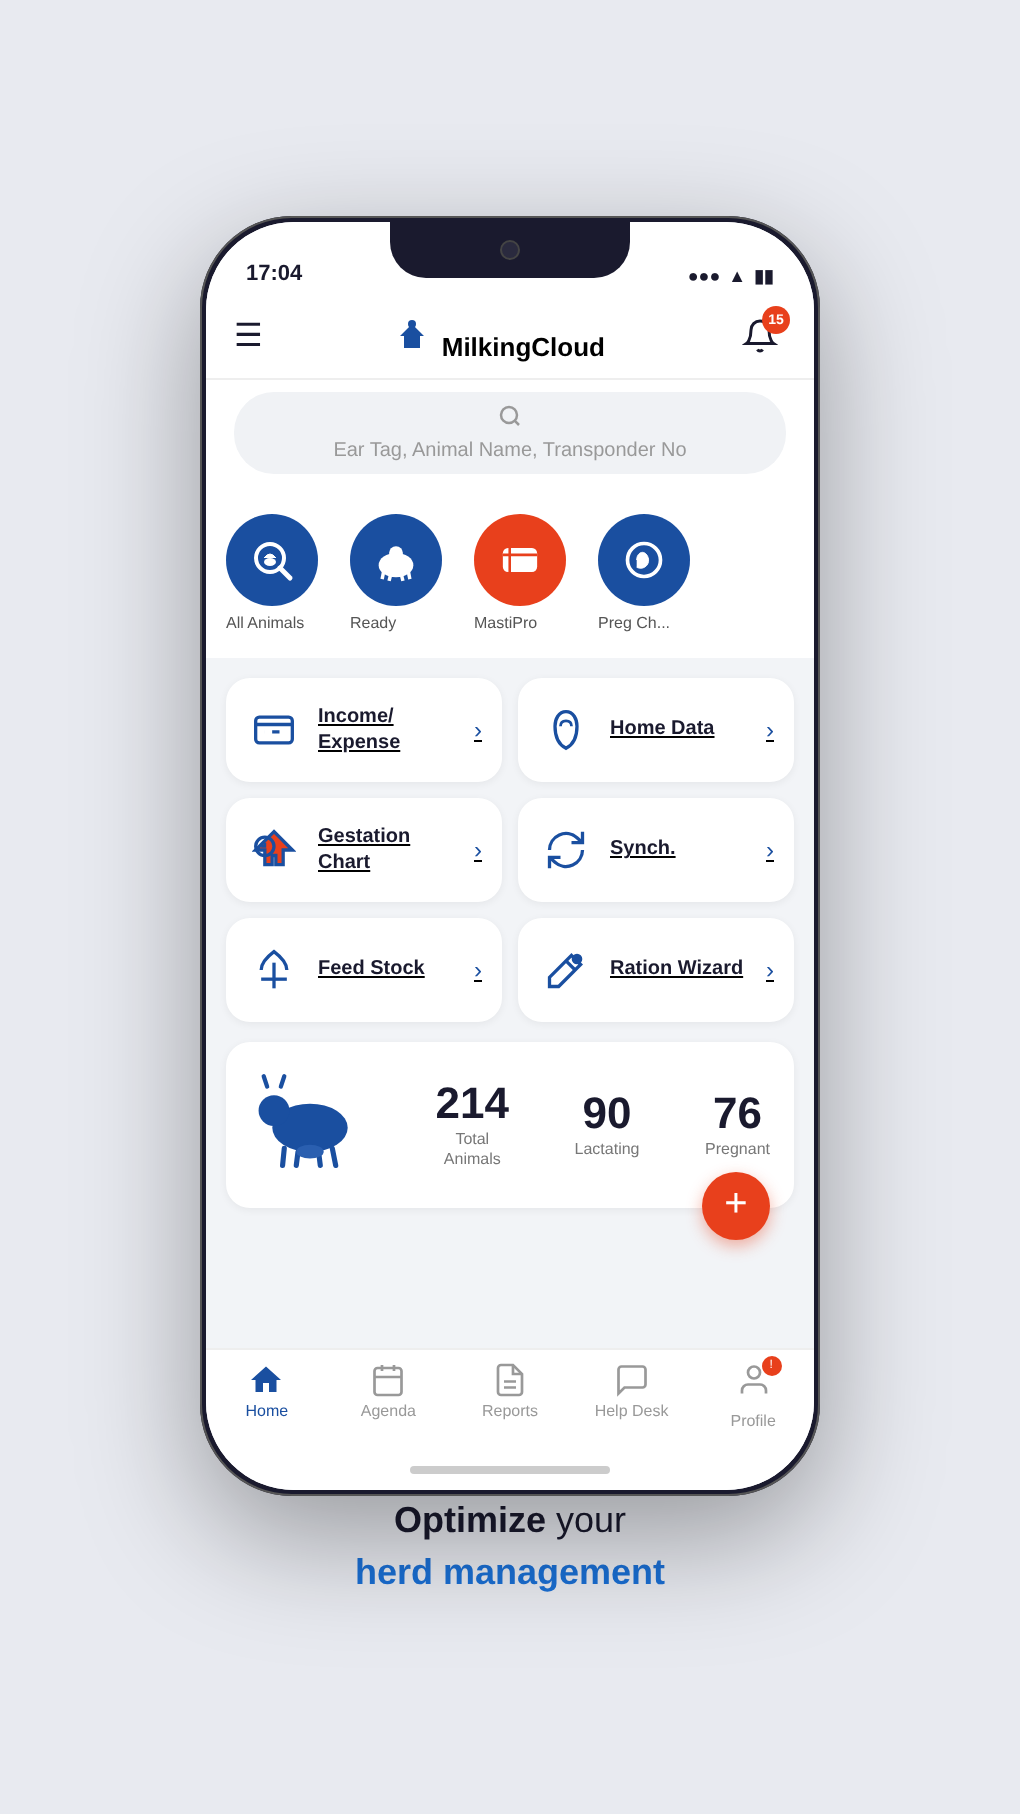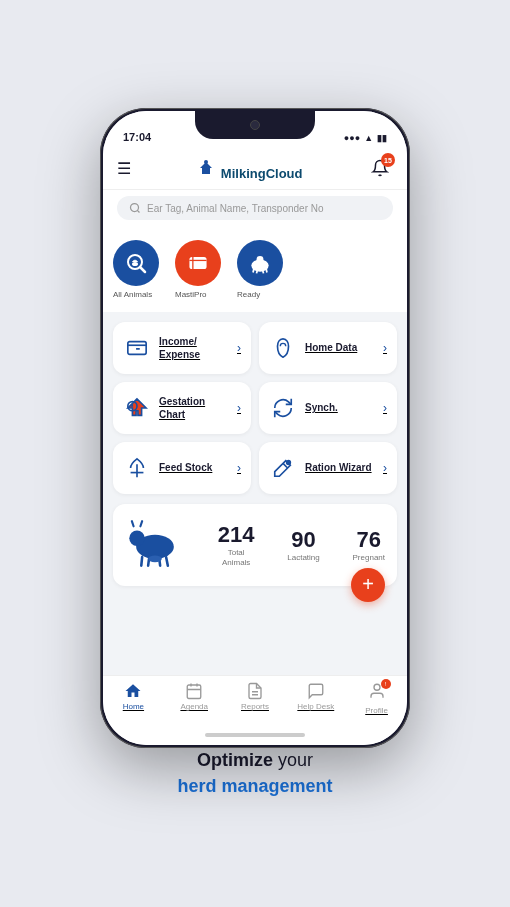--- a/index.html
+++ b/index.html
@@ -127,20 +127,21 @@
       padding: 6px 14px 10px;
       flex-shrink: 0;
     }
     .search-input-wrap {
       background: #f0f2f5;
       border-radius: 20px;
       display: flex;
       align-items: center;
       padding: 6px 12px;
       gap: 6px;
+      flex-direction: column;
     }
     .search-placeholder {
       font-size: 10px;
       color: #999;
     }
 
     
     .content {
       flex: 1;
       overflow-y: auto;
@@ -270,21 +271,20 @@
       cursor: pointer;
     }
 
     
     .bottom-nav {
       background: #fff;
       border-top: 1px solid #eee;
       display: flex;
       padding: 6px 0 10px;
       flex-shrink: 0;
-      text-decoration: underline;
     }
     .nav-item {
       flex: 1;
       display: flex;
       flex-direction: column;
       align-items: center;
       gap: 2px;
       cursor: pointer;
     }
     .nav-label {
@@ -366,21 +366,21 @@
 
     <div class="header">
       <div style="font-size:16px; color:#1a1a2e; cursor:pointer;">
         <span>☰</span>
       </div>
       <div class="header-title">
         <svg width="20" height="16" viewBox="0 0 20 16">
           <path d="M10 2 L4 8 L6 8 L6 14 L14 14 L14 8 L16 8 Z" fill="#1a4fa0"></path>
           <circle cx="10" cy="2" r="2" fill="#1a4fa0"></circle>
         </svg>
-        <span style="font-size:13px;font-weight:700;color:#0c4a6e;margin-top:11px;">MilkingCloud</span>
+        <span style="font-size:13px;font-weight:700;color:#000000;margin-top:11px;">MilkingCloud</span>
       </div>
       <div class="notification-btn">
         <svg width="18" height="18" viewBox="0 0 24 24" fill="none" stroke="#1a1a2e" stroke-width="2">
           <path d="M18 8A6 6 0 0 0 6 8c0 7-3 9-3 9h18s-3-2-3-9"></path>
           <path d="M13.73 21a2 2 0 0 1-3.46 0"></path>
         </svg>
         <span class="notif-badge">15</span>
       </div>
     </div>
 
@@ -401,48 +401,57 @@
         <div class="cat-item">
           <div class="cat-circle blue">
             <svg width="24" height="24" viewBox="0 0 24 24" fill="white">
               <circle cx="11" cy="11" r="7" stroke="white" stroke-width="2" fill="none"></circle>
               <line x1="16" y1="16" x2="21" y2="21" stroke="white" stroke-width="2.5" stroke-linecap="round"></line>
               <path d="M8 11 Q11 7 14 11" fill="white" stroke="white" stroke-width="0.5"></path>
               <ellipse cx="11" cy="13" rx="3" ry="2" fill="white"></ellipse>
             </svg>
           </div>
           <span class="cat-label">All Animals</span>
-        </div>
-
-        <div class="cat-item">
-          <div class="cat-circle orange">
-            <svg width="24" height="20" viewBox="0 0 28 22" fill="white">
-              <rect x="4" y="4" width="20" height="14" rx="3" fill="white"></rect>
-              <line x1="4" y1="8" x2="24" y2="8" stroke="#e8401c" stroke-width="1.5"></line>
-              <line x1="8" y1="4" x2="8" y2="18" stroke="#e8401c" stroke-width="1.5"></line>
-            </svg>
-          </div>
-          <span class="cat-label">MastiPro</span>
         </div>
 
         <div class="cat-item">
           <div class="cat-circle blue">
             <svg width="26" height="22" viewBox="0 0 30 24" fill="white">
               <ellipse cx="15" cy="15" rx="10" ry="7" fill="white"></ellipse>
               <circle cx="15" cy="8" r="4" fill="white"></circle>
               <line x1="8" y1="18" x2="7" y2="23" stroke="white" stroke-width="2"></line>
               <line x1="12" y1="20" x2="11" y2="24" stroke="white" stroke-width="2"></line>
               <line x1="18" y1="20" x2="19" y2="24" stroke="white" stroke-width="2"></line>
               <line x1="22" y1="18" x2="23" y2="23" stroke="white" stroke-width="2"></line>
             </svg>
           </div>
           <span class="cat-label">Ready</span>
         </div>
 
-
+        <div class="cat-item">
+          <div class="cat-circle orange">
+            <svg width="24" height="20" viewBox="0 0 28 22" fill="white">
+              <rect x="4" y="4" width="20" height="14" rx="3" fill="white"></rect>
+              <line x1="4" y1="8" x2="24" y2="8" stroke="#e8401c" stroke-width="1.5"></line>
+              <line x1="8" y1="4" x2="8" y2="18" stroke="#e8401c" stroke-width="1.5"></line>
+            </svg>
+          </div>
+          <span class="cat-label">MastiPro</span>
+        </div>
+
+
+        <div class="cat-item">
+          <div class="cat-circle blue">
+            <svg width="22" height="22" viewBox="0 0 24 24" fill="white">
+              <circle cx="12" cy="12" r="9" stroke="white" stroke-width="2" fill="none"></circle>
+              <path d="M8 12 C8 8 12 6 14 10 C16 14 12 18 8 16" fill="white" stroke="white" stroke-width="0.5"></path>
+            </svg>
+          </div>
+          <span class="cat-label">Preg Ch...</span>
+        </div>
       </div>
 
       <div class="menu-grid">
 
         <div class="menu-card">
           <div class="menu-card-left">
             <div class="menu-icon">
               <svg width="22" height="22" viewBox="0 0 24 24" fill="none" stroke="#1a4fa0" stroke-width="1.8">
                 <rect x="2" y="5" width="20" height="14" rx="2"></rect>
                 <path d="M2 9h20"></path>

